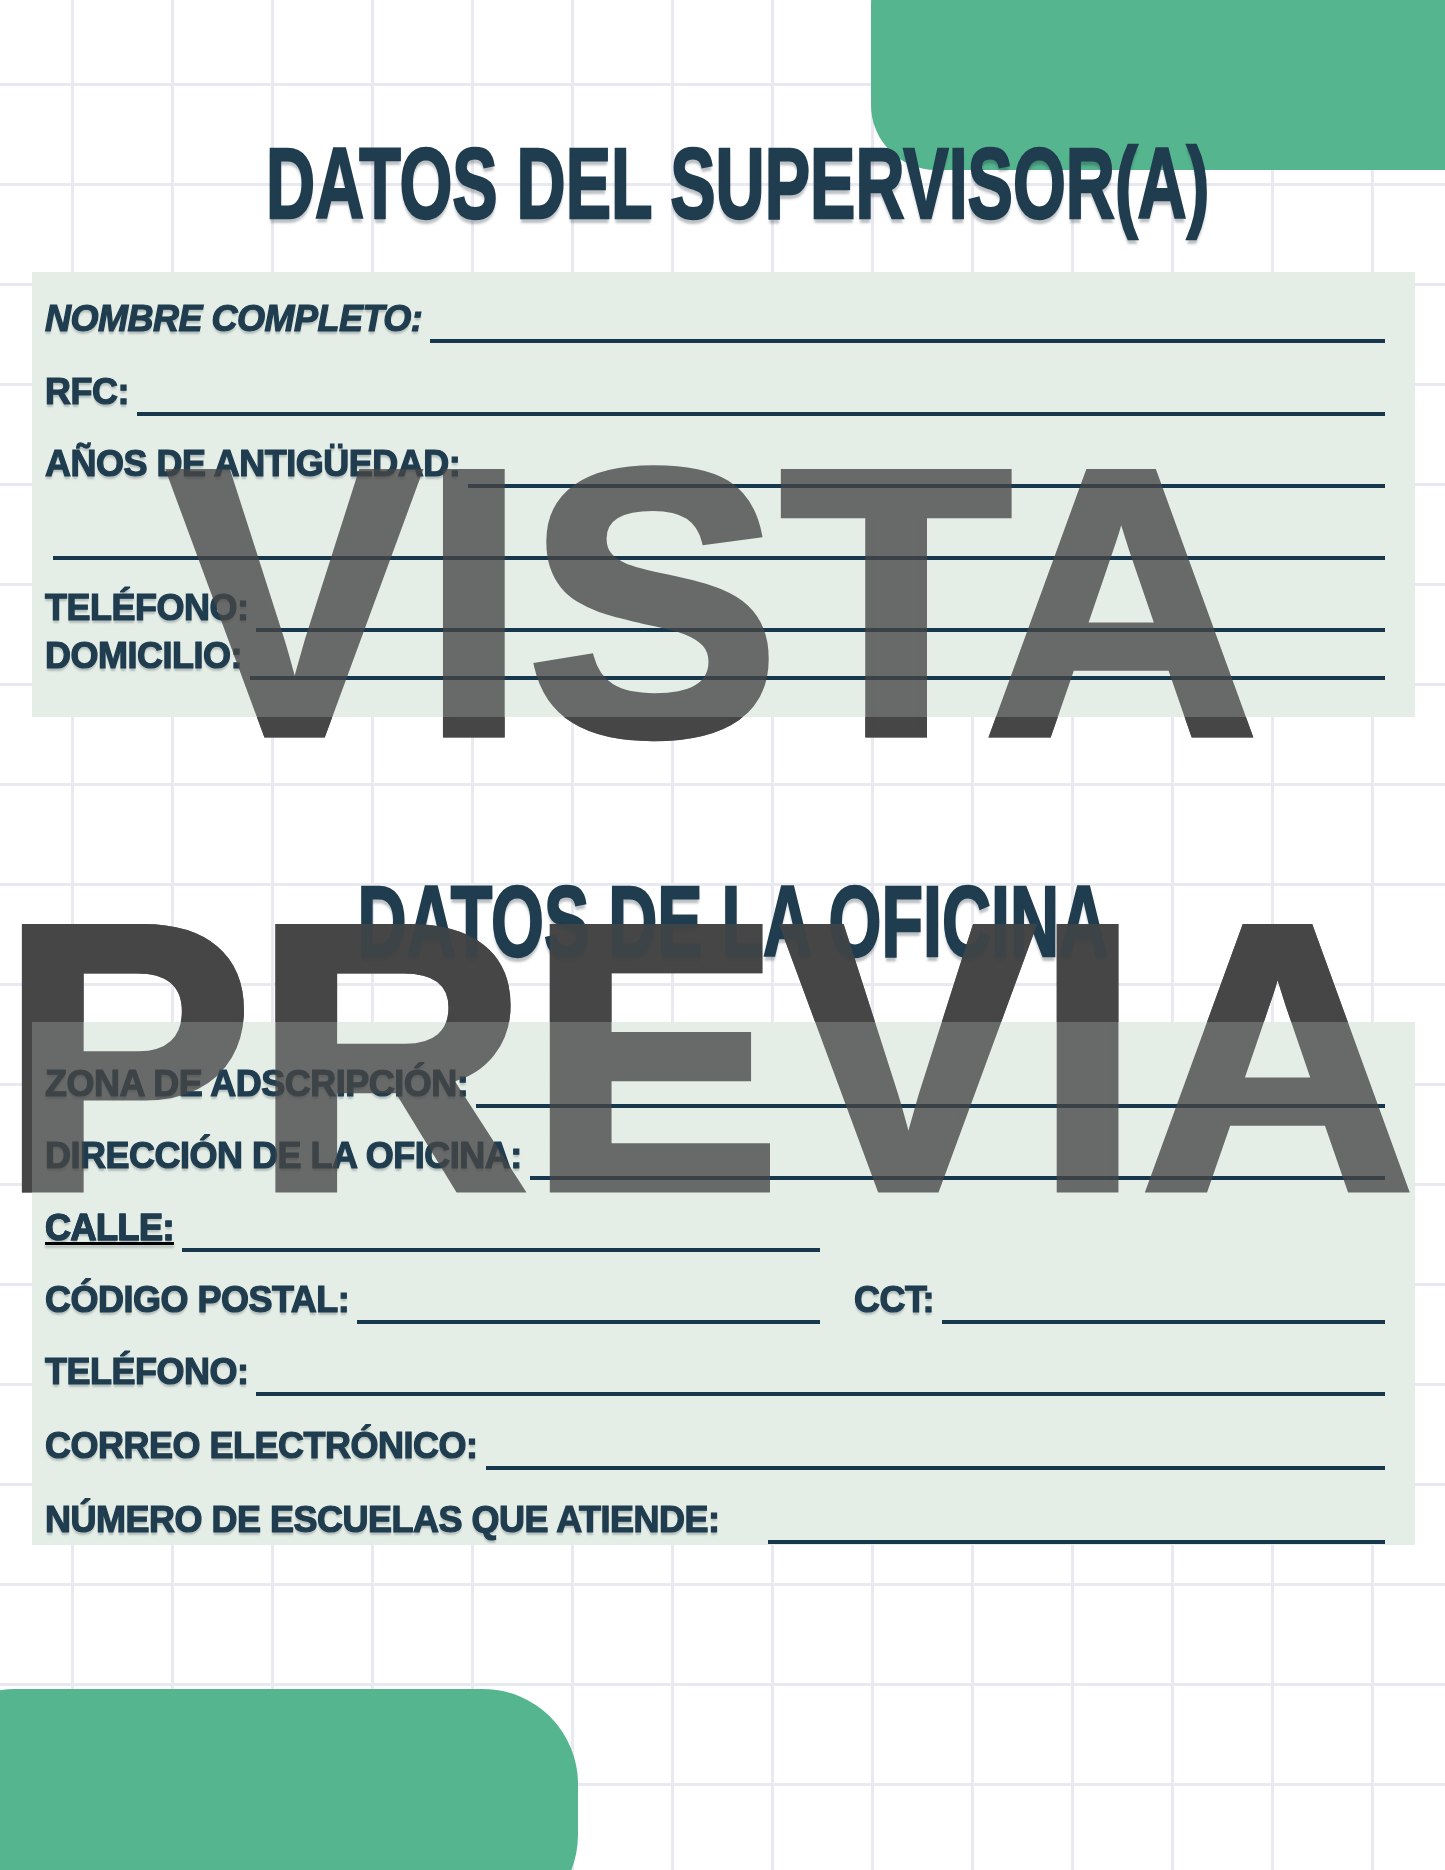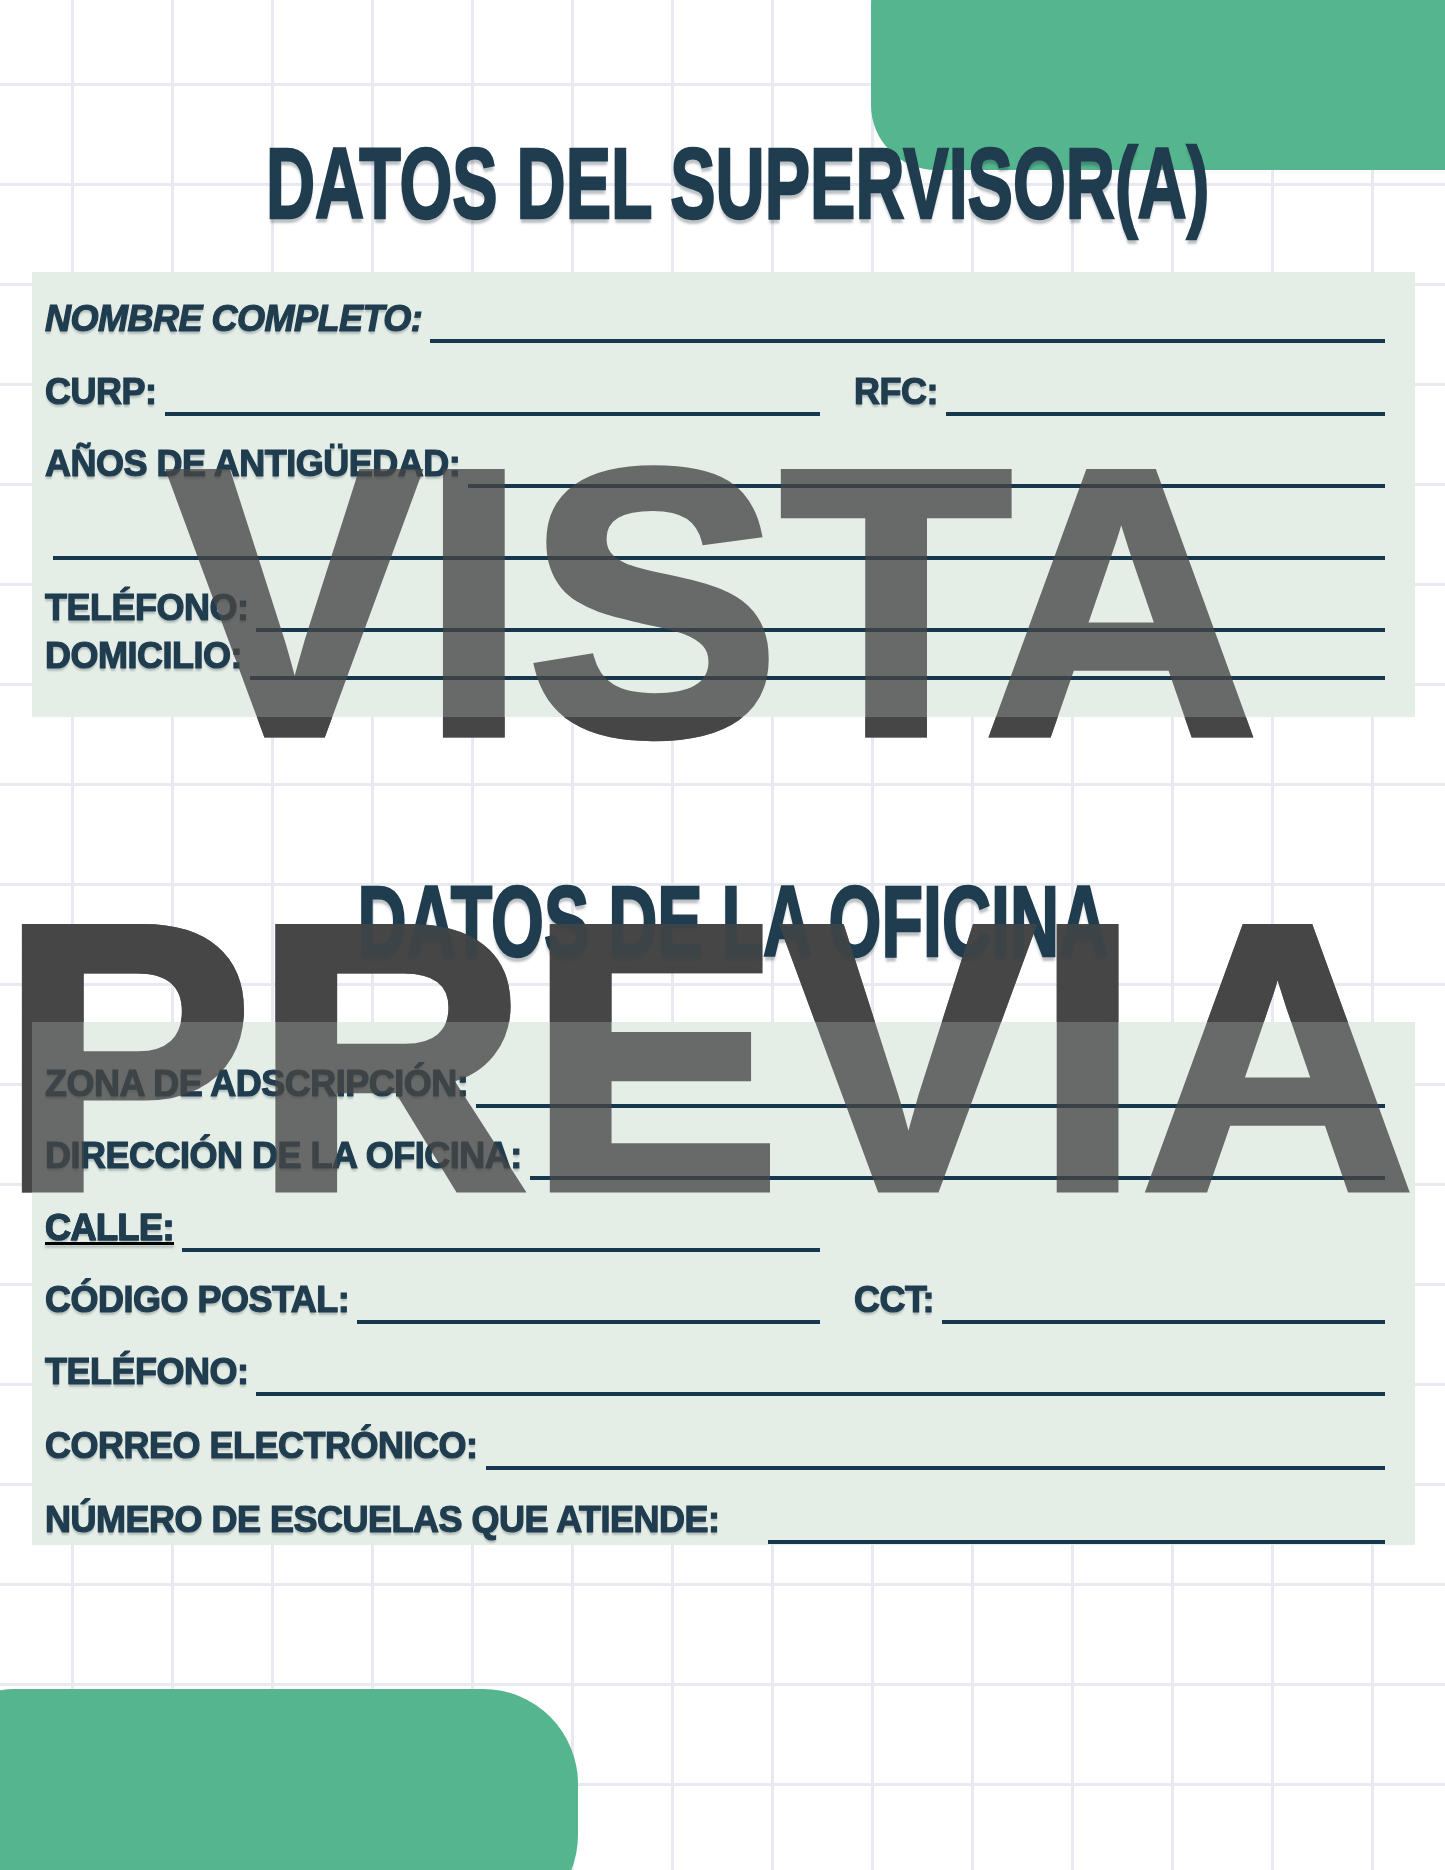--- a/index.html
+++ b/index.html
@@ -92,24 +92,20 @@
 
 <div class="title-wrap t1">
   <span class="sec-title">DATOS DEL SUPERVISOR(A)</span>
 </div>
 
 <div class="row r1a">
   <span class="lbl">NOMBRE COMPLETO:</span>
   <span class="line"></span>
 </div>
 <div class="row r1b">
-  <span class="pair left">
-    <span class="lbl">CURP:</span>
-    <span class="line"></span>
-  </span>
   <span class="pair">
     <span class="lbl">RFC:</span>
     <span class="line"></span>
   </span>
 </div>
 <div class="row r1c">
   <span class="lbl">AÑOS DE ANTIGÜEDAD:</span>
   <span class="line"></span>
 </div>
 <div class="row r1d">

